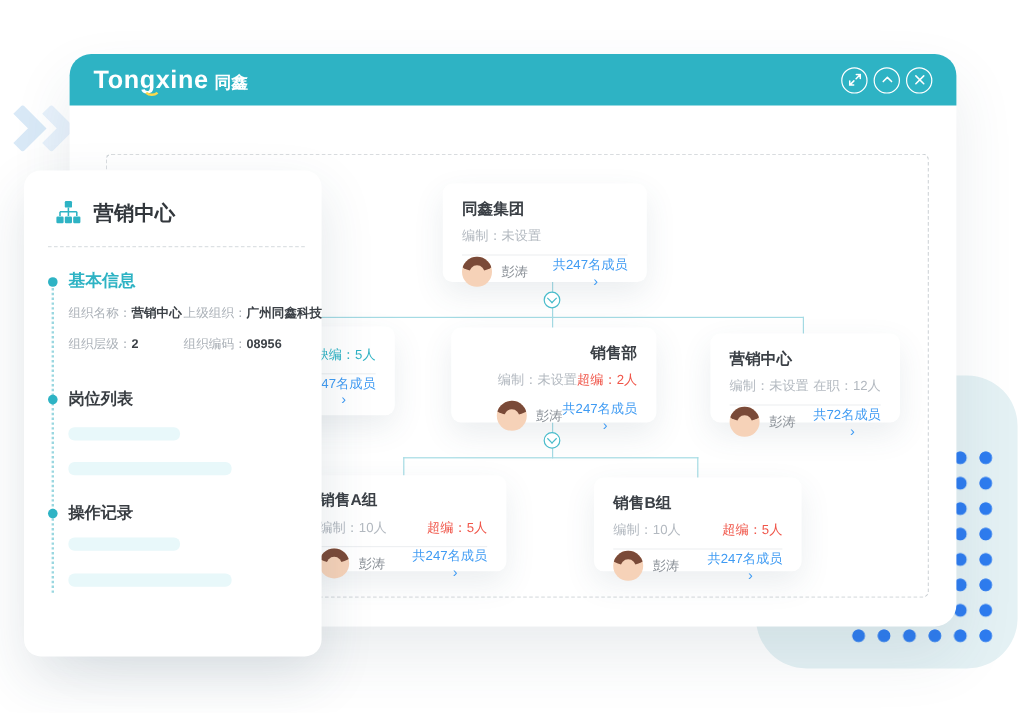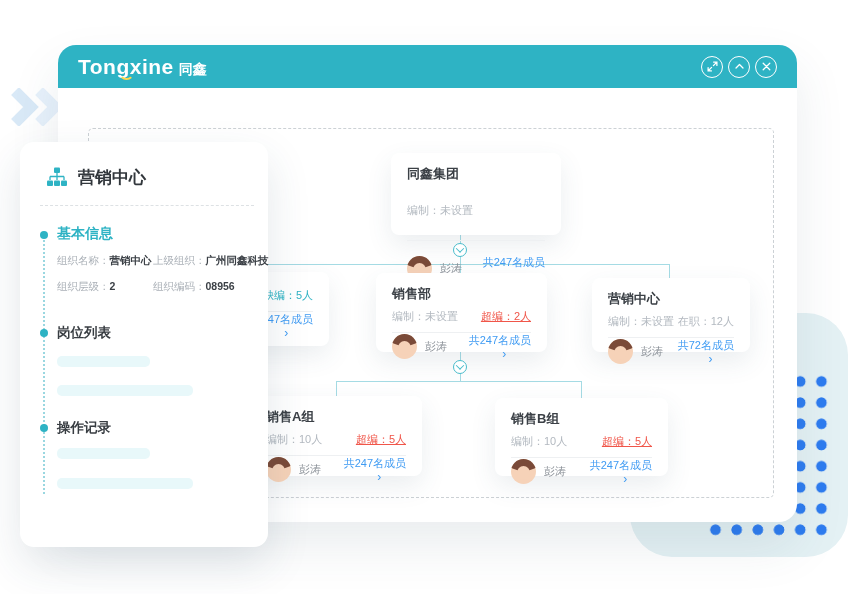--- a/index.html
+++ b/index.html
@@ -47,21 +47,21 @@
   .node i{display:block;width:5px;height:5px;border-right:1.4px solid #49bccb;
     border-bottom:1.4px solid #49bccb;transform:rotate(45deg) translate(-1px,-1px);}
 
   
   .card{position:absolute;background:#fff;border-radius:8px;z-index:5;
     box-shadow:0 10px 26px rgba(55,90,110,.10);padding:12px 16px 10px;box-sizing:border-box;
     display:flex;flex-direction:column;cursor:pointer;}
   .card-title{font-size:13px;font-weight:700;color:#3b4046;}
   .card-sub{display:flex;justify-content:space-between;align-items:center;
     font-size:11px;color:#b3b9c0;margin-top:6px;}
-  .status-red{color:#f0564a;text-decoration:underline;}
+  .status-red{color:#f0564a;}
   .status-teal{color:#2eb3c4;}
   .status-gray{color:#b3b9c0;}
   .card-divider{border-top:1px solid #eef0f2;margin-top:8px;}
   .card-bottom{display:flex;align-items:center;margin-top:auto;}
   .avatar{width:25px;height:25px;border-radius:50%;background:#f6d2b8;position:relative;
     overflow:hidden;flex:0 0 auto;}
   .avatar::before{content:'';position:absolute;top:-5px;left:-3px;right:-3px;height:17px;
     border-radius:50%;background:#7a4a38;}
   .avatar::after{content:'';position:absolute;top:7px;left:6px;width:13px;height:14px;
     border-radius:50%;background:#f6d2b8;}
@@ -137,21 +137,21 @@
   <div class="line" style="left:278px;top:336px;width:1px;height:16px;"></div>
   <div class="line" style="left:523px;top:336px;width:1px;height:18px;"></div>
 
   <button class="node" style="left:395px;top:198px;">
       <i></i>
     </button>
   <button class="node" style="left:395px;top:315px;">
       <i></i>
     </button>
 
-  <div class="card" style="left:333px;top:108px;width:170px;height:82px;gap:14px;">
+  <div class="card" style="left:311px;top:108px;width:170px;height:82px;">
     <div class="card-title">同鑫集团</div>
     <div class="card-sub">
       <span>编制：未设置</span>
     </div>
     <div class="card-divider"></div>
     <div class="card-bottom">
       <span class="avatar"></span>
       <span class="member-name">彭涛</span>
       <span class="members-link">
         <span>共247名成员</span>
@@ -166,21 +166,21 @@
     </div>
     <div class="card-divider"></div>
     <div class="card-bottom" style="justify-content:flex-end;">
       <span class="members-link">
         <span>共247名成员</span>
         <span class="chev">›</span>
       </span>
     </div>
   </div>
 
-  <div class="card" style="left:318px;top:228px;width:171px;height:79px;">
+  <div class="card" style="left:318px;top:228px;width:171px;height:79px;align-items:flex-end;">
     <div class="card-title">销售部</div>
     <div class="card-sub">
       <span>编制：未设置</span>
       <span class="status-red">超编：2人</span>
     </div>
     <div class="card-divider"></div>
     <div class="card-bottom">
       <span class="avatar"></span>
       <span class="member-name">彭涛</span>
       <span class="members-link">

